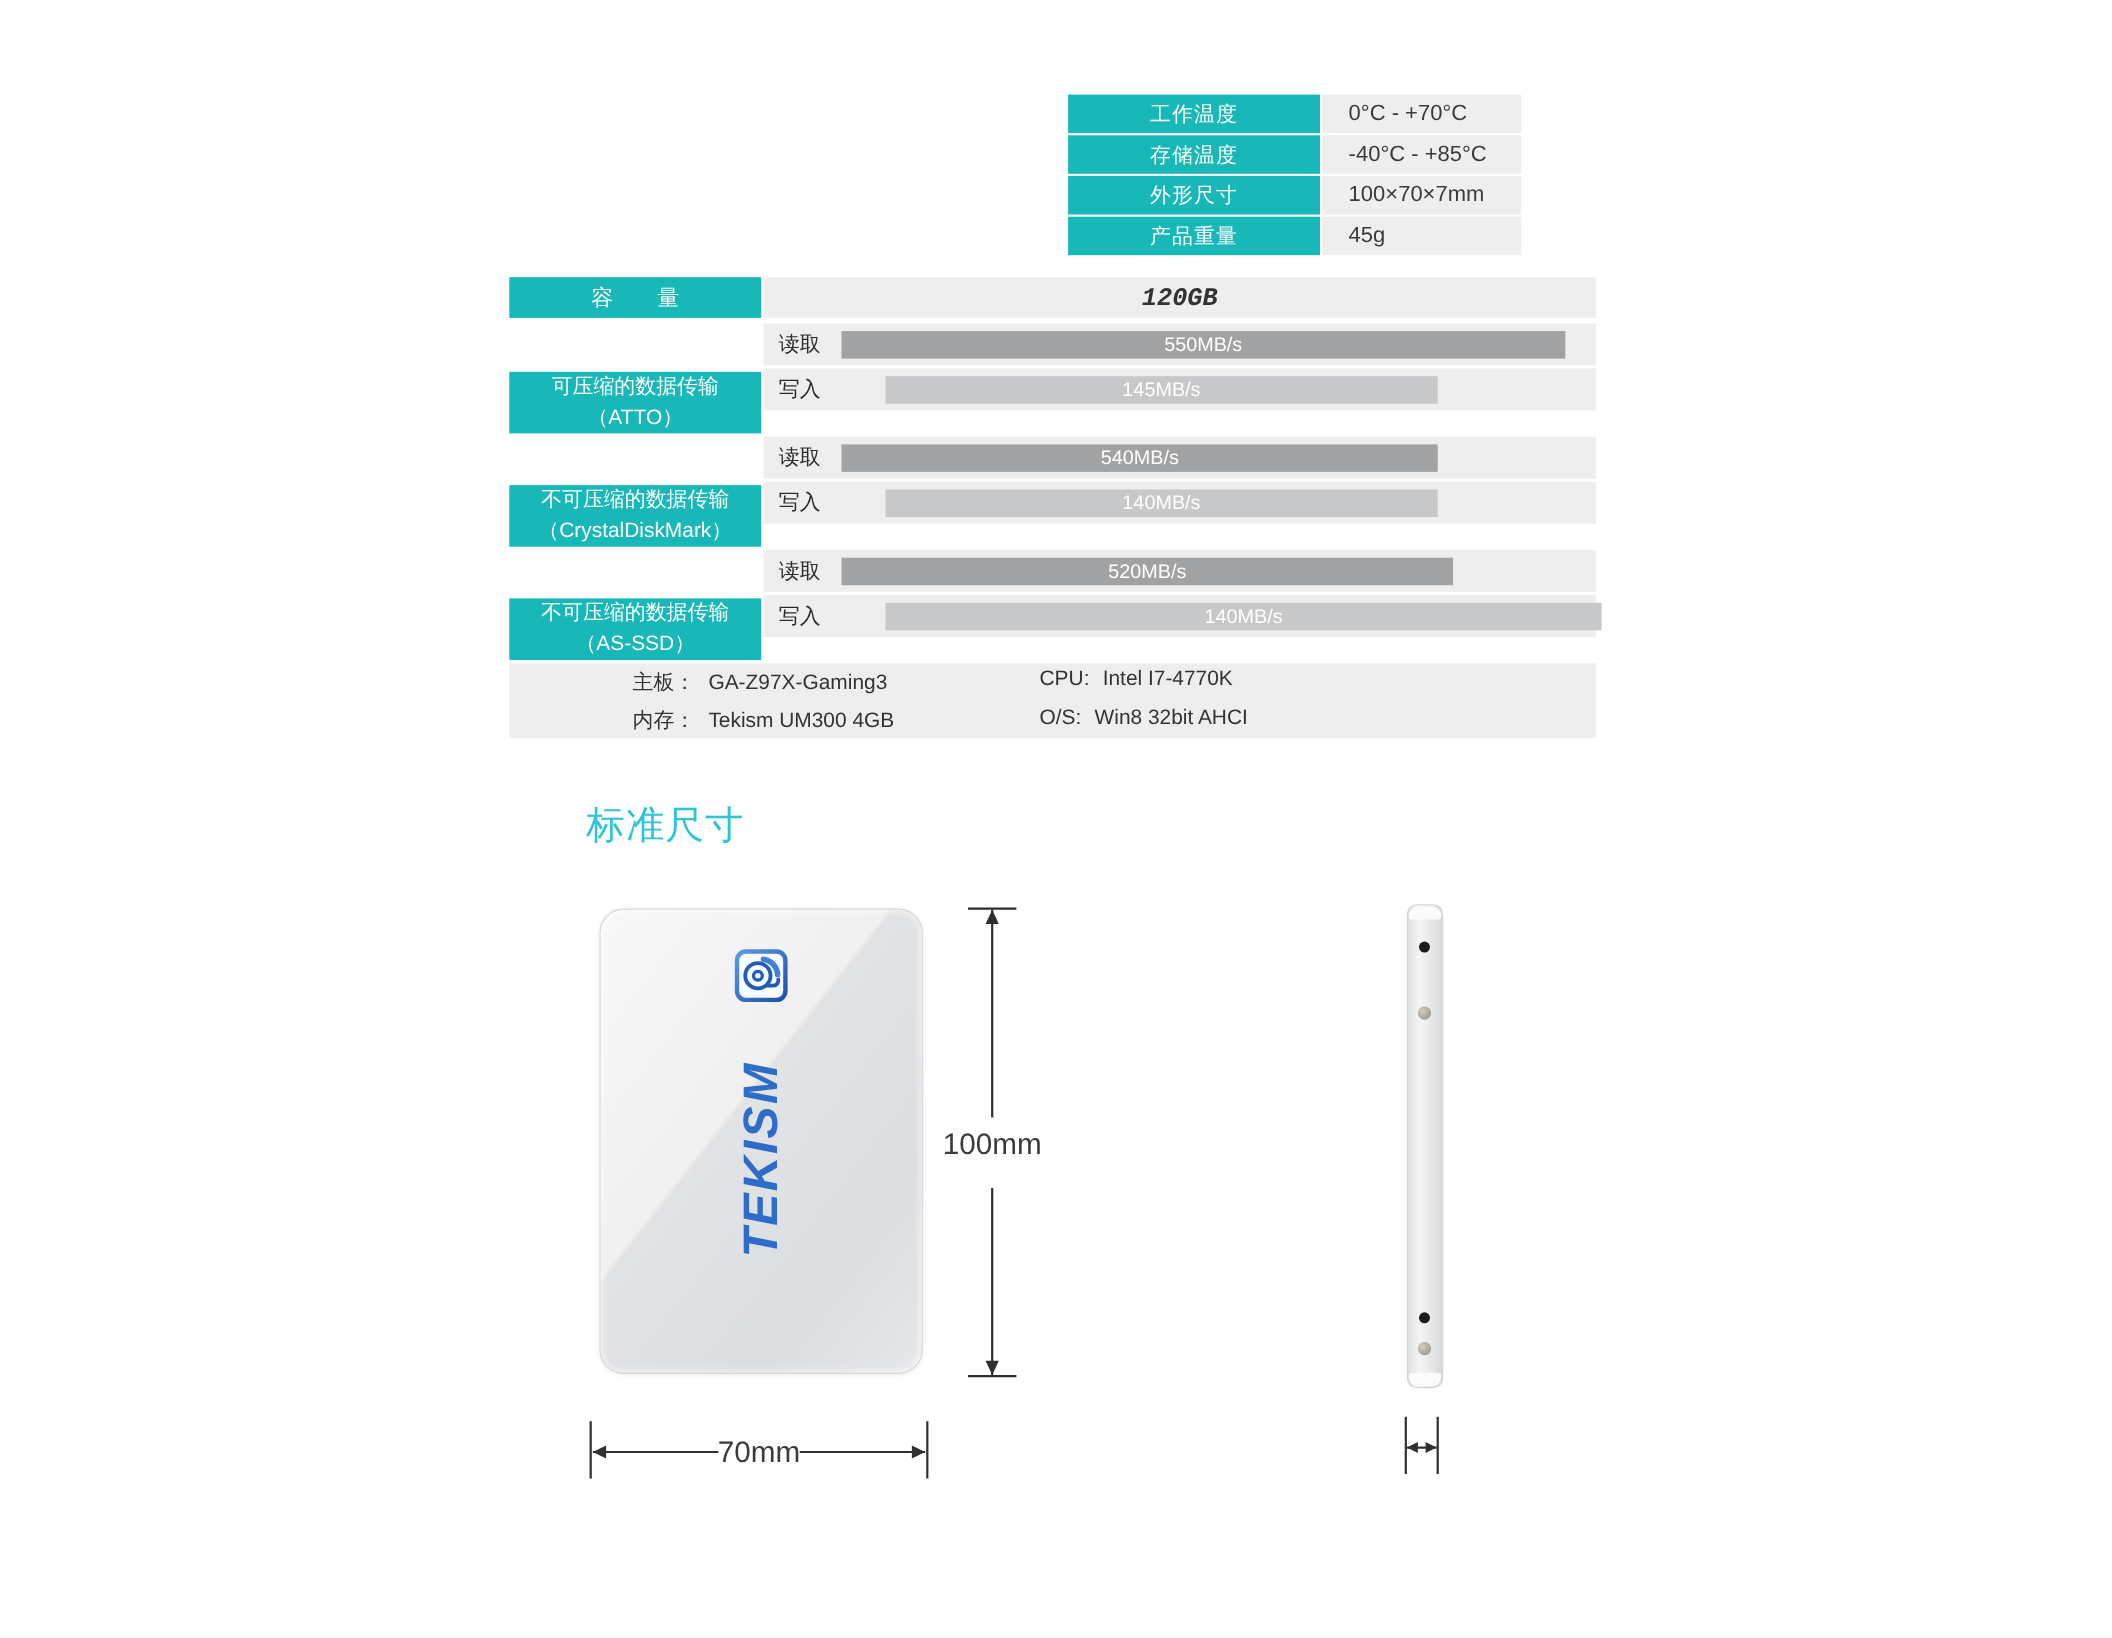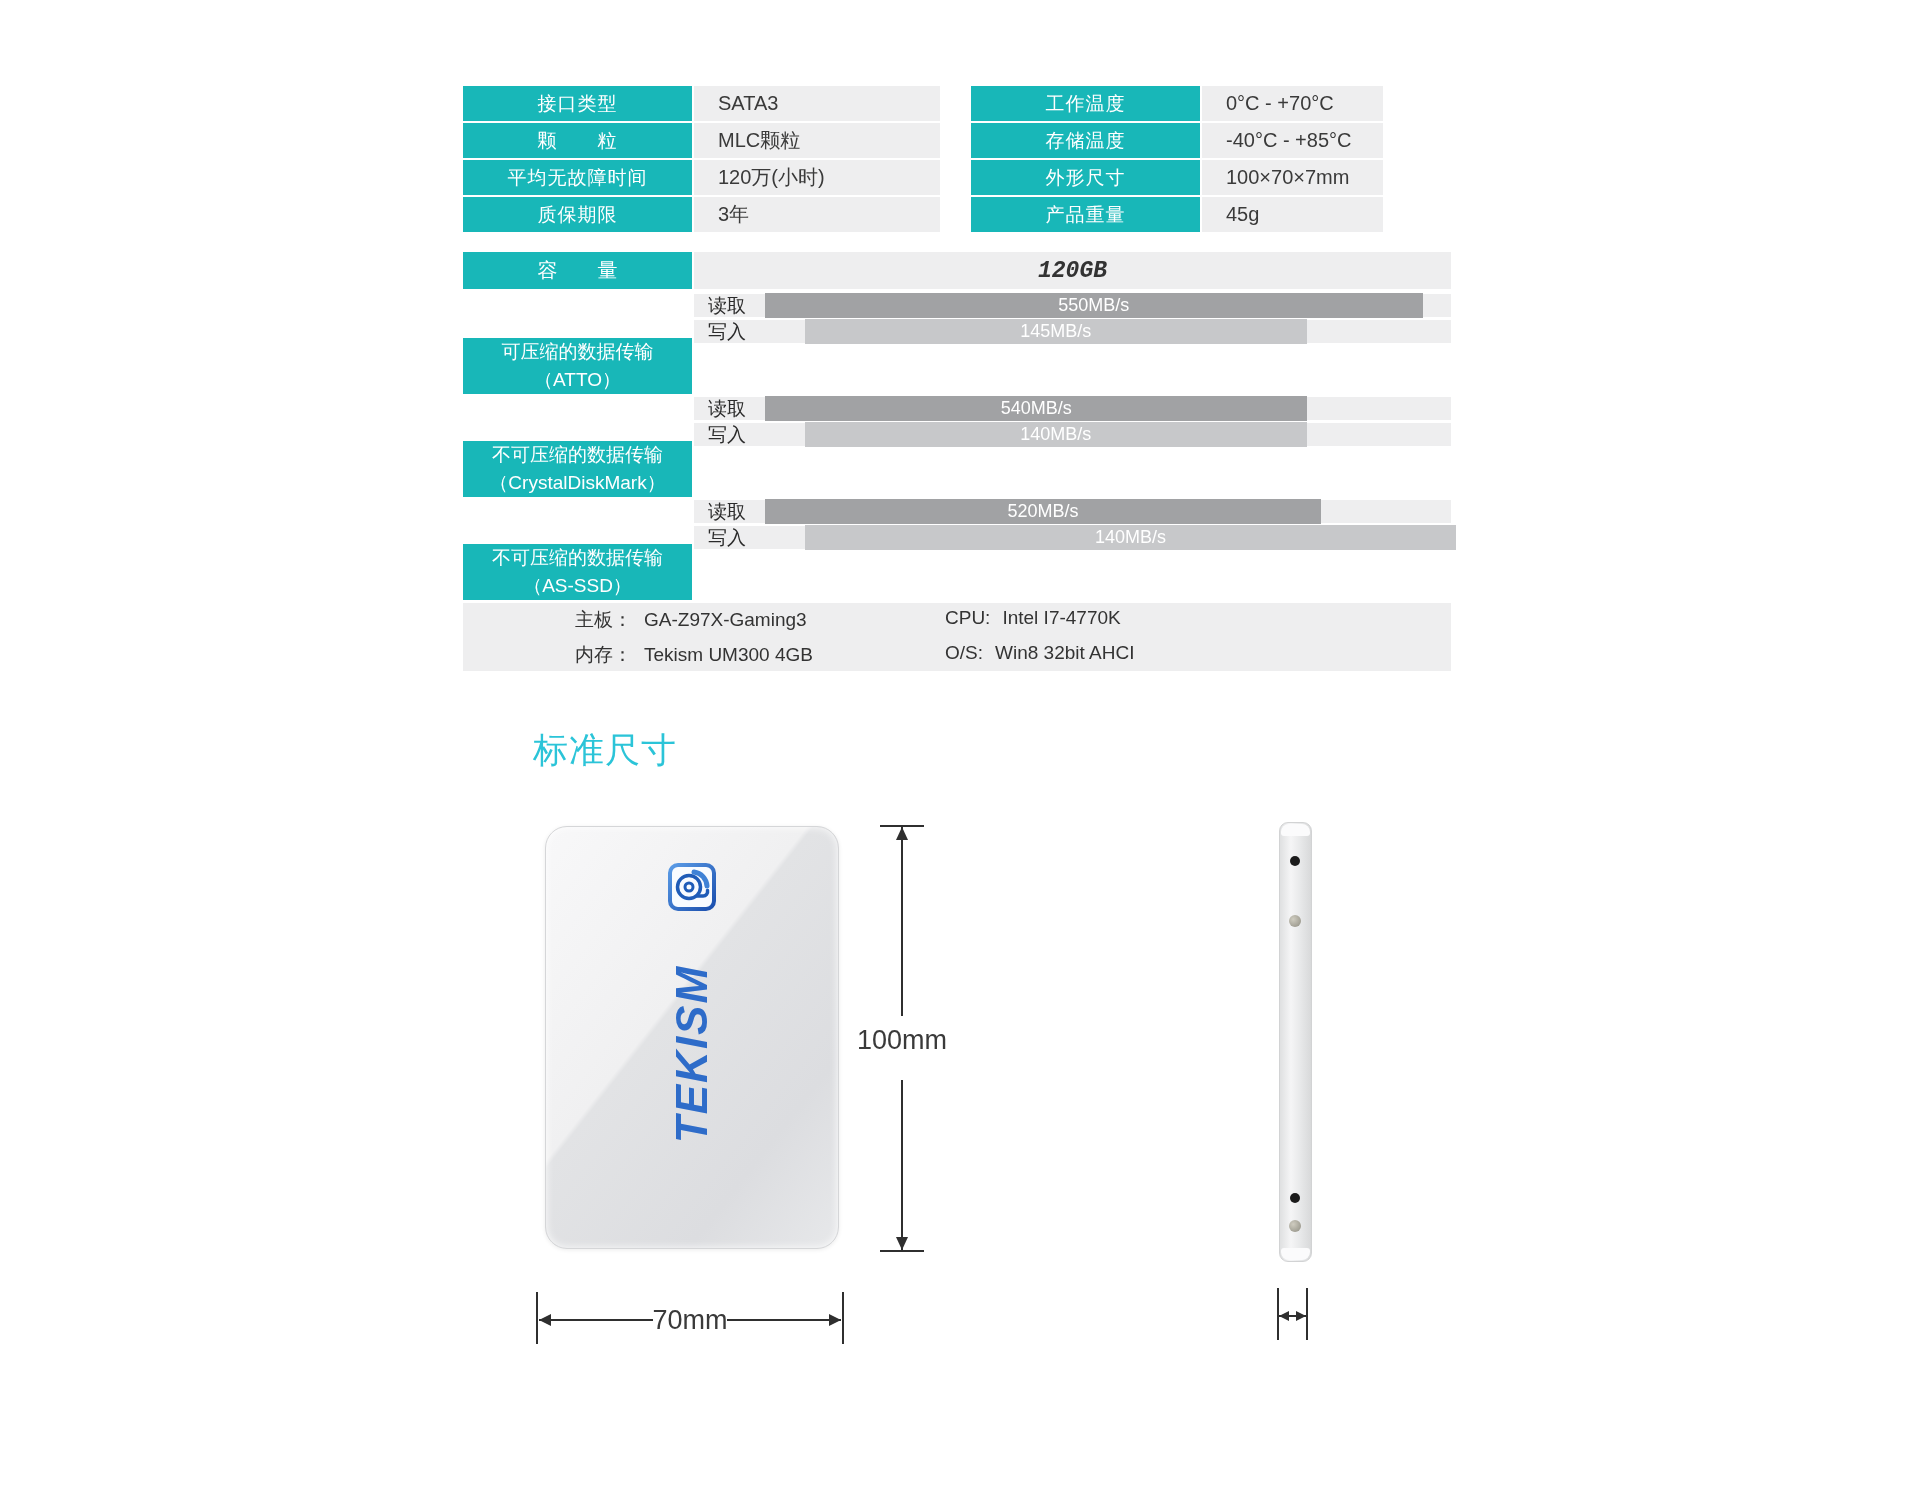--- a/index.html
+++ b/index.html
@@ -15,21 +15,21 @@
   .cell-label{flex:0 0 229px;background:var(--teal);color:#fff;display:flex;align-items:center;justify-content:center;font-size:19px;letter-spacing:1px;}
   .cell-value{flex:1;background:var(--rowbg);display:flex;align-items:center;padding-left:24px;font-size:20px;color:#3a3a3a;}
   
   .perf{position:absolute;left:463px;top:252px;width:988px;}
   .cap-row{display:flex;gap:2px;height:37px;margin-bottom:5px;font-family:Liberation Mono, monospace;}
   .cap-label{flex:0 0 229px;background:var(--teal);color:#fff;display:flex;align-items:center;justify-content:center;font-size:20px;}
   .cap-value{flex:1;background:var(--rowbg);display:flex;align-items:center;justify-content:center;font-size:23px;font-weight:bold;font-style:italic;color:#333;}
   .section{display:flex;gap:2px;margin-bottom:3px;}
   .section-label{flex:0 0 229px;background:var(--teal);color:#fff;display:flex;flex-direction:column;align-items:center;justify-content:center;font-size:19px;line-height:28px;margin-top:44px;}
   .bar-col{flex:1;display:flex;flex-direction:column;gap:3px;}
-  .bar-row{height:23px;background:var(--rowbg);display:flex;align-items:center;padding-left:14px;}
+  .bar-row{height:38px;background:var(--rowbg);display:flex;align-items:center;padding-left:14px;}
   .rw-label{width:57px;font-size:19px;color:#2b2b2b;}
   .track{flex:1;margin-right:8px;height:25px;}
   .bar{height:25px;display:flex;align-items:center;justify-content:center;color:#fff;font-size:18px;}
   .bar-dark{background:var(--bardark);}
   .bar-light{background:var(--barlight);margin-left:40px;}
   .env-row{display:flex;gap:2px;height:68px;}
   .env-label{flex:0 0 229px;background:var(--teal);color:#fff;display:flex;align-items:center;justify-content:center;font-size:19px;}
   .env-content{flex:1;background:var(--rowbg);display:grid;grid-template-columns:370px 1fr;align-content:center;row-gap:9px;padding-left:112px;font-size:19px;color:#333;}
   .env-item .k{margin-right:12px;}
   
@@ -54,38 +54,20 @@
   .dim-label{position:absolute;font-size:27px;color:#3a3a3a;text-align:center;}
   .dim-svg{position:absolute;}
   .dim-svg line{stroke:#2f2f2f;stroke-width:2;}
   .dim-svg polygon{fill:#2f2f2f;}
 </style>
 </head>
 <body>
 
 <div class="canvas" style="--teal:#18b7b8;--rowbg:#eeeeef;--bardark:#a1a2a4;--barlight:#c7c8ca;--headingc:#2bc4d8;">
 
-  <div class="spec-table" id="spec-left">
-    <div class="spec-row">
-      <div class="cell-label">接口类型</div>
-      <div class="cell-value">SATA3</div>
-    </div>
-    <div class="spec-row">
-      <div class="cell-label">颗　　粒</div>
-      <div class="cell-value">MLC颗粒</div>
-    </div>
-    <div class="spec-row">
-      <div class="cell-label">平均无故障时间</div>
-      <div class="cell-value">120万(小时)</div>
-    </div>
-    <div class="spec-row">
-      <div class="cell-label">质保期限</div>
-      <div class="cell-value">3年</div>
-    </div>
-  </div>
 
   <div class="spec-table" id="spec-right">
     <div class="spec-row">
       <div class="cell-label">工作温度</div>
       <div class="cell-value">0°C - +70°C</div>
     </div>
     <div class="spec-row">
       <div class="cell-label">存储温度</div>
       <div class="cell-value">-40°C - +85°C</div>
     </div>

